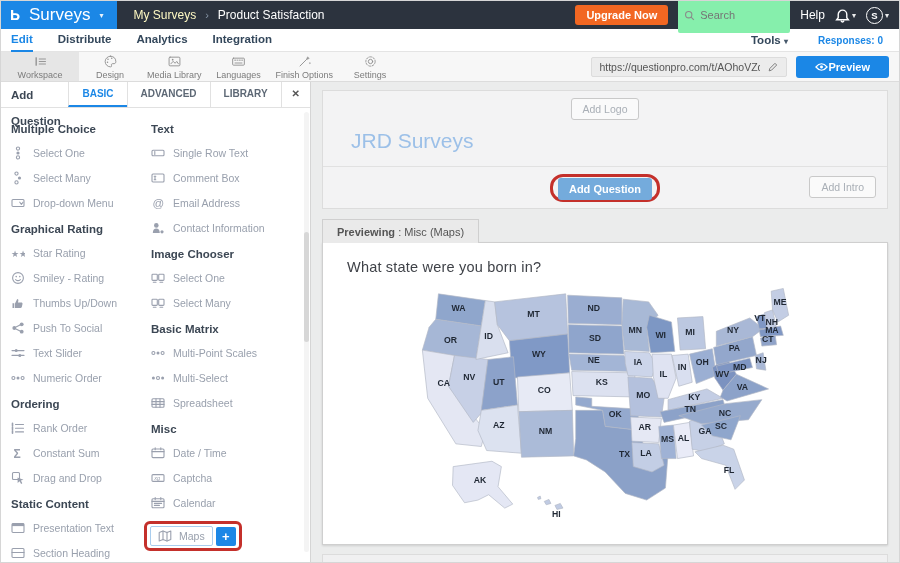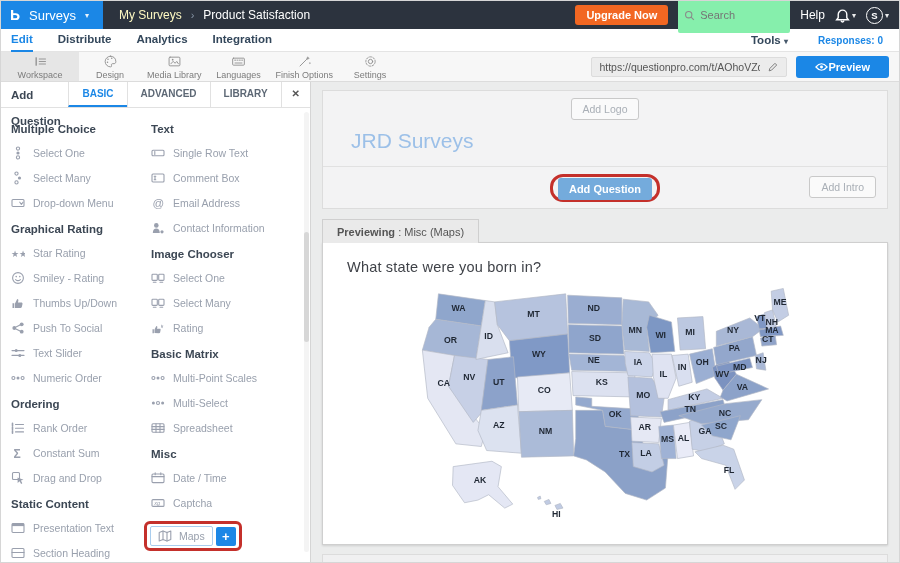--- a/index.html
+++ b/index.html
@@ -8,21 +8,21 @@
 svg.ic{stroke:#9aa0ae;fill:none;stroke-width:1.1;stroke-linecap:round;stroke-linejoin:round;flex:none}
 svg.ic .f{fill:#9aa0ae;stroke:none}
 svg.ic text{fill:#9aa0ae;stroke:none;font-family:"Liberation Sans",sans-serif}
 svg.wic{stroke:#fff;fill:none;stroke-width:1.3;stroke-linecap:round;flex:none}
 svg.wic .f{fill:#fff;stroke:none}
 
 
 .topbar{height:28px;background:#2c333e;display:flex;align-items:center;color:#fff}
 .logo-block{background:#1b87e6;height:28px;display:flex;align-items:center;gap:9px;padding:0 14px 0 9px;cursor:pointer}
 .logo-p{font-weight:bold;font-size:15px;transform:scaleX(-1) rotate(180deg);display:inline-block}
-.product{font-size:13px}
+.product{font-size:17px}
 .caret{font-size:8px;opacity:.9}
 .crumbs{display:flex;align-items:center;gap:9px;margin-left:16px;font-size:12px}
 .crumb-dim{color:#fef9c3}
 .crumb-sep{color:#8795a6;font-size:11px}
 .crumb-cur{color:#fff}
 .topbar-right{margin-left:auto;display:flex;align-items:center;gap:10px;padding-right:10px}
 .upgrade{background:#f26722;color:#fff;font-size:11px;font-weight:bold;padding:4px 11px;border-radius:3px;cursor:pointer}
 .searchbox{background:#86efac;border-radius:2px;height:36px;width:112px;display:flex;align-items:center;gap:5px;padding:0 6px;color:#8a8a8a}
 .searchbox input{border:none;outline:none;width:80px;font-size:11px;color:#444;background:transparent}
 .searchbox svg{stroke:#8a8a8a;fill:none;stroke-width:1.4}
@@ -369,27 +369,20 @@
               <span>Select One</span>
             </div>
             <div class="pitem">
               <svg class="ic" width="14" height="14" viewBox="0 0 14 14">
                 <rect x="1" y="3.2" width="5.3" height="6.2" rx=".8"></rect>
                 <rect x="7.7" y="3.2" width="5.3" height="6.2" rx=".8"></rect>
                 <path d="M2.3 11.3h2.7M9 11.3h2.7"></path>
               </svg>
               <span>Select Many</span>
             </div>
-            <div class="pitem">
-              <svg class="ic" width="14" height="14" viewBox="0 0 14 14">
-                <path class="f" d="M1.5 8.2h1.4v4H1.5zM3.5 12V8.4L5.3 5c.9.1 1.2.7 1 1.6l-.3 1.2h2.6c.8 0 1.2.5 1 1.2l-.5 2.4c-.1.5-.6.8-1.1.8z"></path>
-                <path class="f" d="M10.3 3.2l.7 1.4 1.5.2-1.1 1 .3 1.5-1.4-.7z"></path>
-              </svg>
-              <span>Rating</span>
-            </div>
             <div class="psec-h">Basic Matrix</div>
             <div class="pitem">
               <svg class="ic" width="14" height="14" viewBox="0 0 14 14">
                 <circle cx="2.4" cy="7" r="1.5"></circle>
                 <circle cx="7" cy="7" r="1.5" class="f"></circle>
                 <circle cx="11.6" cy="7" r="1.5"></circle>
               </svg>
               <span>Multi-Point Scales</span>
             </div>
             <div class="pitem">
@@ -414,20 +407,27 @@
                 <path d="M1 5.6h12M4.2 1.8v2M9.8 1.8v2"></path>
               </svg>
               <span>Date / Time</span>
             </div>
             <div class="pitem">
               <svg class="ic" width="14" height="14" viewBox="0 0 14 14">
                 <rect x="1" y="3.6" width="12" height="6.8" rx="1"></rect>
                 <text x="3.2" y="9.2" font-size="5.5" font-style="italic">xg</text>
               </svg>
               <span>Captcha</span>
+            </div>
+            <div class="pitem">
+              <svg class="ic" width="14" height="14" viewBox="0 0 14 14">
+                <rect x="1" y="2.8" width="12" height="9" rx="1"></rect>
+                <path d="M1 5.4h12M3.4 7.4h7.2M3.4 9.4h5M4.2 1.6v2M9.8 1.6v2"></path>
+              </svg>
+              <span>Calendar</span>
             </div>
             <div class="pitem">
               <span class="hl-red">
                 <span class="maps-box">
                   <svg class="ic" width="14" height="14" viewBox="0 0 14 14">
                     <path d="M1.2 3.4L5 2l4 1.4L12.8 2v8.6L9 12 5 10.6l-3.8 1.4z"></path>
                     <path d="M5 2v8.6M9 3.4V12"></path>
                   </svg>
                   <span>Maps</span>
                 </span>

